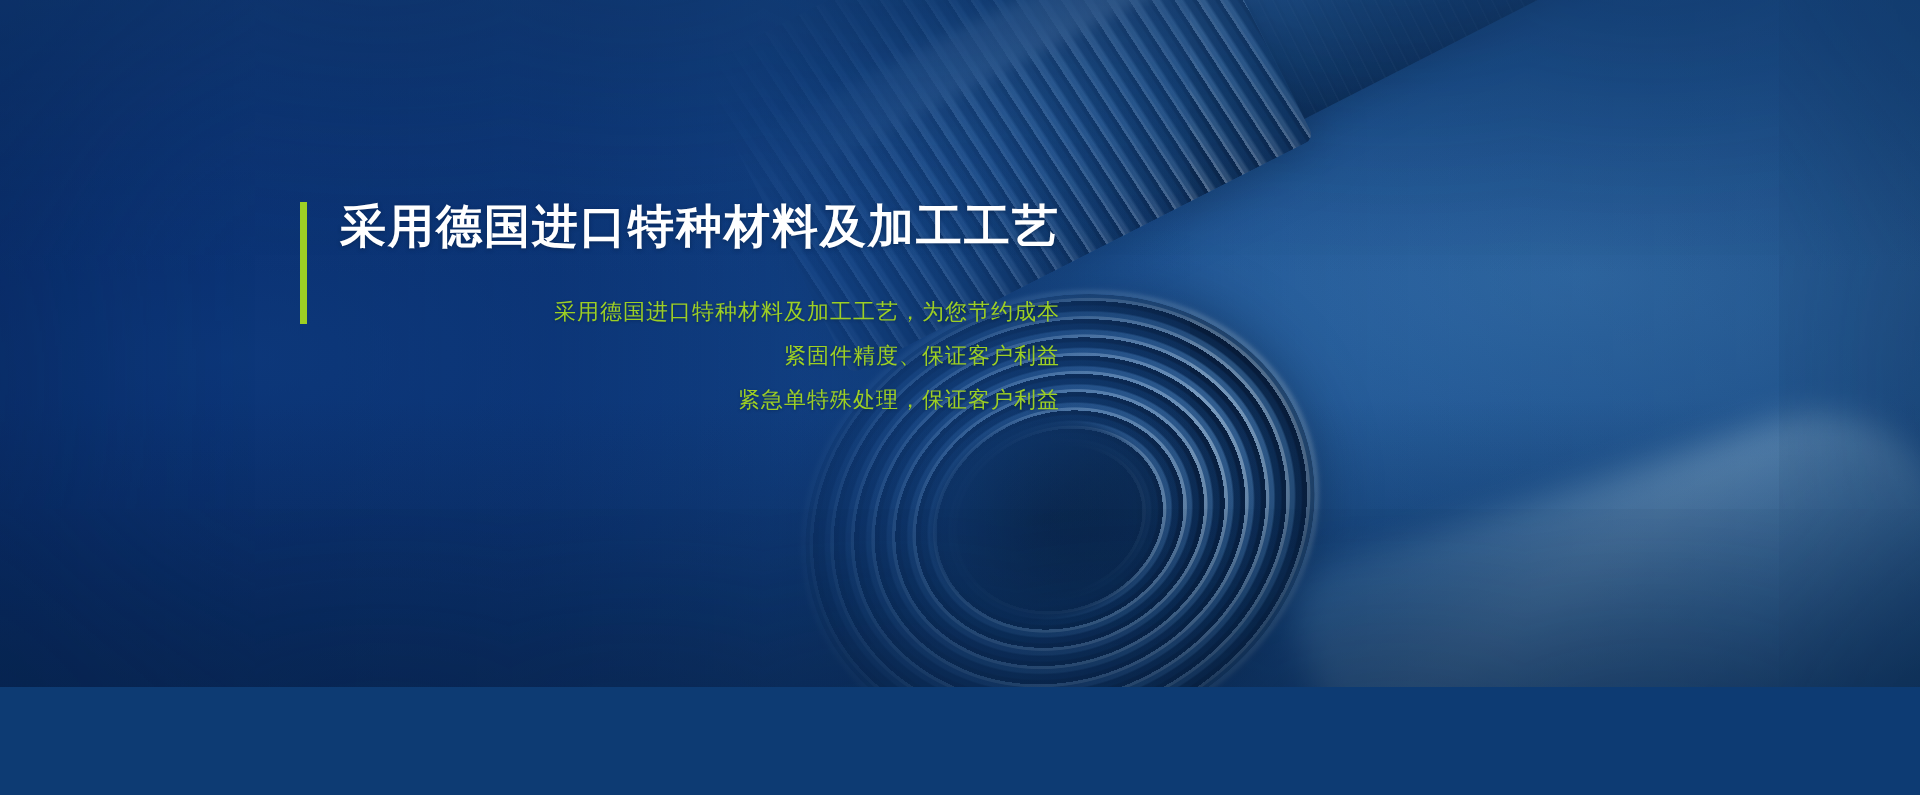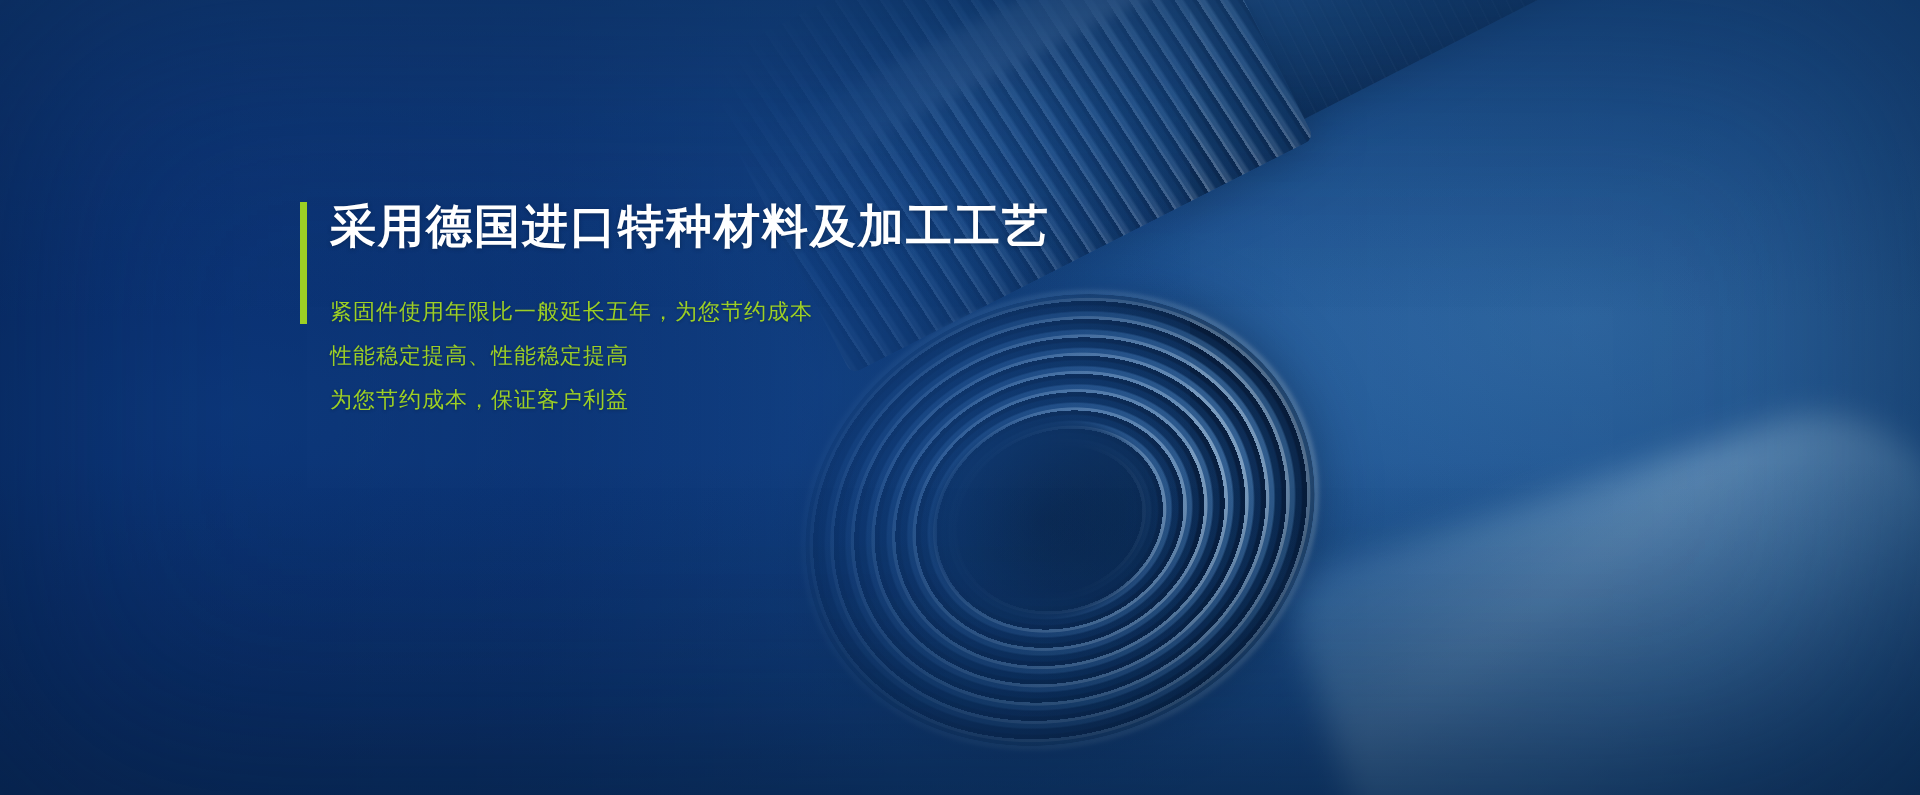--- a/index.html
+++ b/index.html
@@ -2,24 +2,25 @@
 <html><head>
 <meta charset="utf-8">
 <title>Banner</title>
 <style>
   html,body{margin:0;padding:0;background:#0d3b73;}
   *{box-sizing:border-box;}
 
   .banner{
     position:relative;
     width:1920px;
-    height:795px;
+    height:687px;
     overflow:hidden;
     font-family:"Liberation Sans","DejaVu Sans",sans-serif;
     background:#0f172a;
+    text-align:right;
   }
 
   
   .photo-layer{position:absolute;inset:0;overflow:hidden;}
 
   
   .bg-base{
     position:absolute;inset:0;
     background:
       radial-gradient(120% 140% at 82% 40%, #3f7fb8 0%, #2a66a3 26%, #1d5596 52%, #16477f 74%, #123a68 100%);
@@ -225,19 +226,19 @@
   </div>
 
   <div class="copy">
 
     <div class="headline-group">
       <span class="accent-bar"></span>
       <div class="headline">采用德国进口特种材料及加工工艺</div>
     </div>
 
     <ul class="sub-list">
-      <li class="sub-item">紧固件使用年限比一般延长五年，为您节约成本</li>
-      <li class="sub-item">性能稳定提高、性能稳定提高</li>
-      <li class="sub-item">为您节约成本，保证客户利益</li>
+      <li class="sub-item">采用德国进口特种材料及加工工艺，为您节约成本</li>
+      <li class="sub-item">紧固件精度、保证客户利益</li>
+      <li class="sub-item">紧急单特殊处理，保证客户利益</li>
     </ul>
 
   </div>
 </div>
 
 </body></html>

